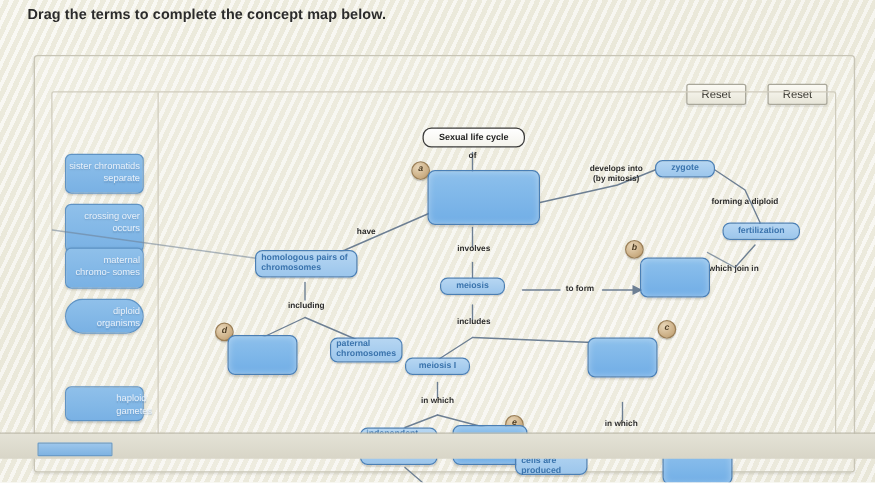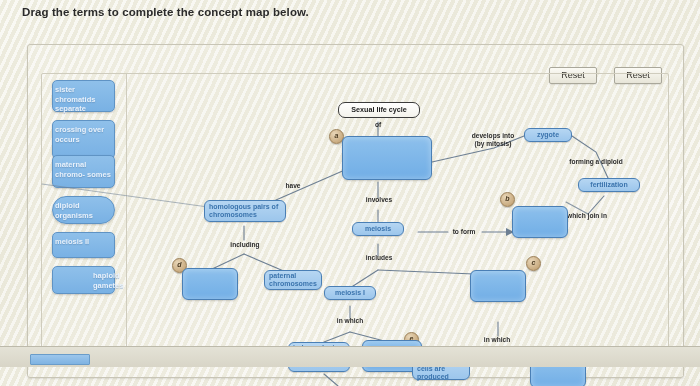--- a/index.html
+++ b/index.html
@@ -94,28 +94,29 @@
   }
   .term-tile {
     position: absolute;
     left: 10px;
     width: 63px;
     background: linear-gradient(180deg, #8fc0ea 0%, #79b1e4 100%);
     border: 1px solid #5f93c4;
     border-radius: 5px;
     color: #e8f1fb;
     font-size: 7.5px;
-    font-weight: bold;
+    font-weight: normal;
     line-height: 9.5px;
-    text-align: left;
+    text-align: right;
     padding: 4px 2px;
     box-sizing: border-box;
     cursor: grab;
     box-shadow: 0 1px 2px rgba(0,0,0,0.18);
     text-shadow: 0 1px 1px rgba(90,130,170,0.5);
+    margin-top: 43px;
   }
 
   
   .map {
     position: absolute;
     left: 84px;
     top: 0;
     width: 542px;
     height: 290px;
   }
@@ -229,21 +230,20 @@
       <div class="tb-btn">Reset</div>
     </div>
 
     <div class="work-area">
 
       <div class="term-bank">
         <div class="term-tile" style="top:6px;height:32px;">sister chromatids separate</div>
         <div class="term-tile" style="top:46px;height:39px;">crossing over occurs</div>
         <div class="term-tile" style="top:81px;height:33px;">maternal chromo- somes</div>
         <div class="term-tile" style="top:122px;height:28px;border-radius:14px;">diploid organisms</div>
-        <div class="term-tile" style="top:158px;height:26px;">meiosis II</div>
         <div class="term-tile" style="top:192px;height:28px;padding-left:40px;">haploid gametes</div>
       </div>
 
       <div class="map">
 
         <svg viewBox="0 0 542 290" preserveAspectRatio="none">
           <g stroke="#6d7f93" stroke-width="1.1" fill="none" stroke-linecap="round">
 
             <path d="M252,48 L252,64"></path>
 

